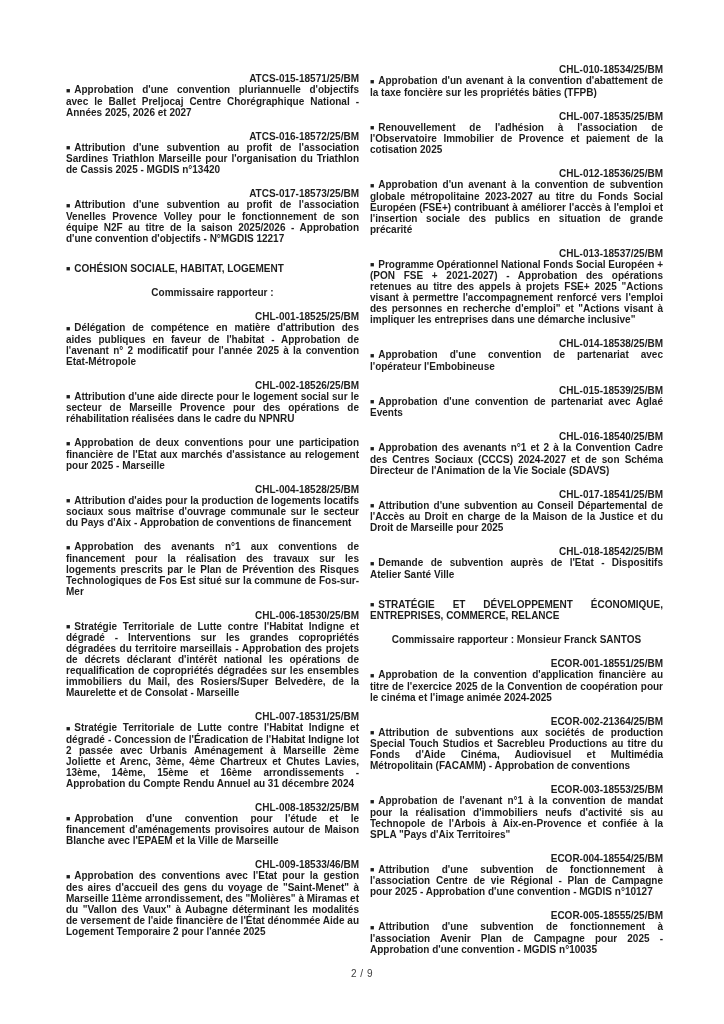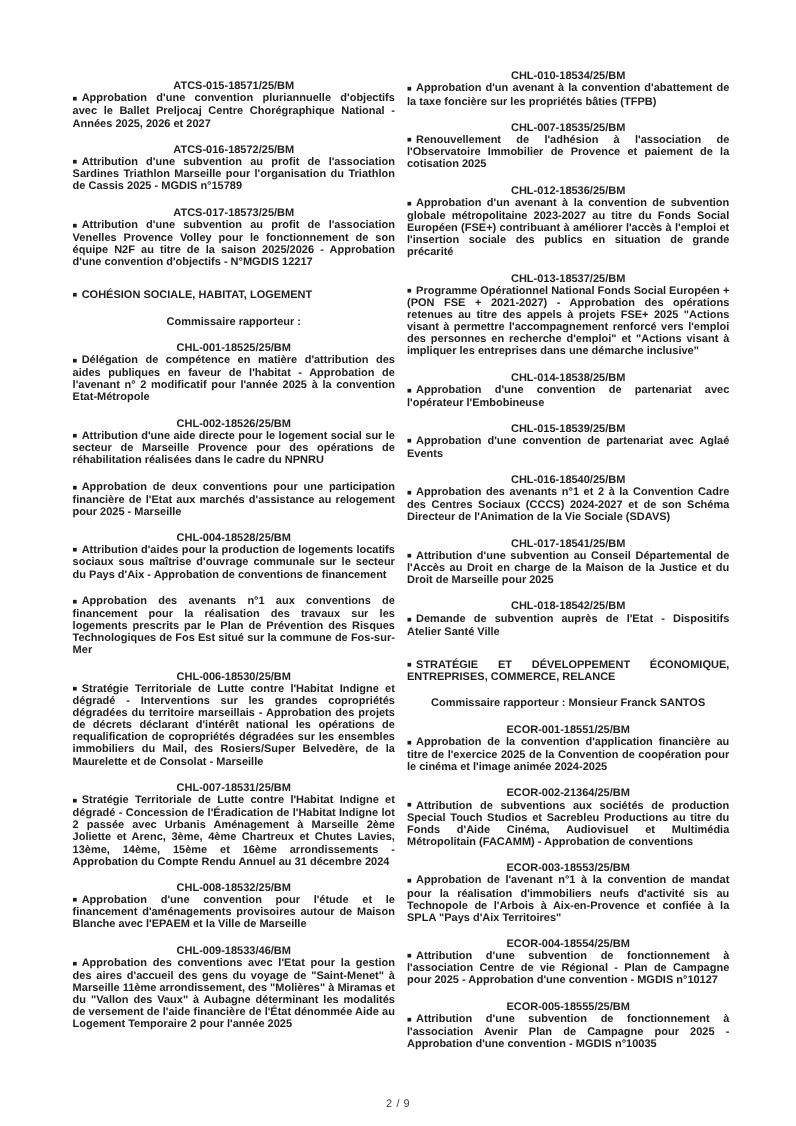--- a/index.html
+++ b/index.html
@@ -28,21 +28,21 @@
     width: 293px;
     flex: 0 0 293px;
   }
   .col-left {
     padding-top: 9px;
   }
   .item {
     margin: 0 0 13px 0;
   }
   .code {
-    text-align: center;
+    text-align: right;
   }
   p.body {
     margin: 0;
     text-align: justify;
   }
   .bullet {
     display: inline-block;
     font-size: 7px;
     line-height: 11px;
     vertical-align: 0.5px;
@@ -53,42 +53,42 @@
     text-align: justify;
     text-transform: none;
   }
   .rapporteur {
     margin: 0 0 13px 0;
     text-align: center;
   }
   .footer {
     position: absolute;
     left: 0;
-    bottom: 15px;
+    bottom: 45px;
     width: 100%;
     text-align: center;
     font-weight: 400;
     font-size: 10px;
     color: #3c3c3c;
     letter-spacing: 0.5px;
   }
 </style>
 </head>
 <body>
 
 <div class="page">
   <div class="columns">
     <div class="col col-left">
         <div class="item">
     <div class="code">ATCS-015-18571/25/BM</div>
     <p class="body"><span class="bullet">■</span><span>Approbation d'une convention pluriannuelle d'objectifs avec le Ballet Preljocaj Centre Chorégraphique National - Années 2025, 2026 et 2027</span></p>
   </div>
         <div class="item">
     <div class="code">ATCS-016-18572/25/BM</div>
-    <p class="body"><span class="bullet">■</span><span>Attribution d'une subvention au profit de l'association Sardines Triathlon Marseille pour l'organisation du Triathlon de Cassis 2025 - MGDIS n°15789</span></p>
+    <p class="body"><span class="bullet">■</span><span>Attribution d'une subvention au profit de l'association Sardines Triathlon Marseille pour l'organisation du Triathlon de Cassis 2025 - MGDIS n°13420</span></p>
   </div>
         <div class="item">
     <div class="code">ATCS-017-18573/25/BM</div>
     <p class="body"><span class="bullet">■</span><span>Attribution d'une subvention au profit de l'association Venelles Provence Volley pour le fonctionnement de son équipe N2F au titre de la saison 2025/2026 - Approbation d'une convention d'objectifs - N°MGDIS 12217</span></p>
   </div>
         <div class="section"><span class="bullet">■</span><span>COHÉSION SOCIALE, HABITAT, LOGEMENT</span></div>
         <div class="rapporteur">Commissaire rapporteur :</div>
         <div class="item">
     <div class="code">CHL-001-18525/25/BM</div>
     <p class="body"><span class="bullet">■</span><span>Délégation de compétence en matière d'attribution des aides publiques en faveur de l'habitat - Approbation de l'avenant n° 2 modificatif pour l'année 2025 à la convention Etat-Métropole</span></p>

